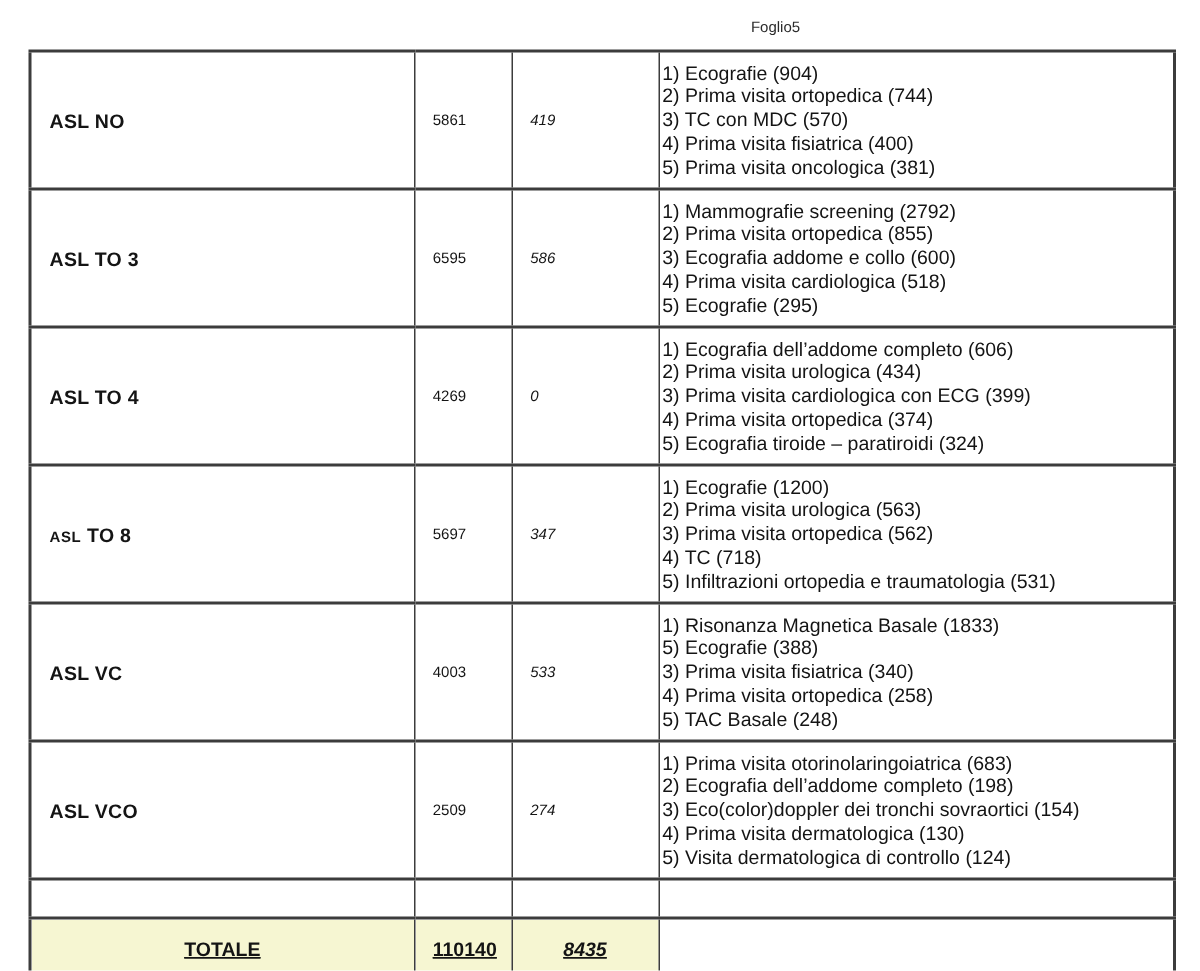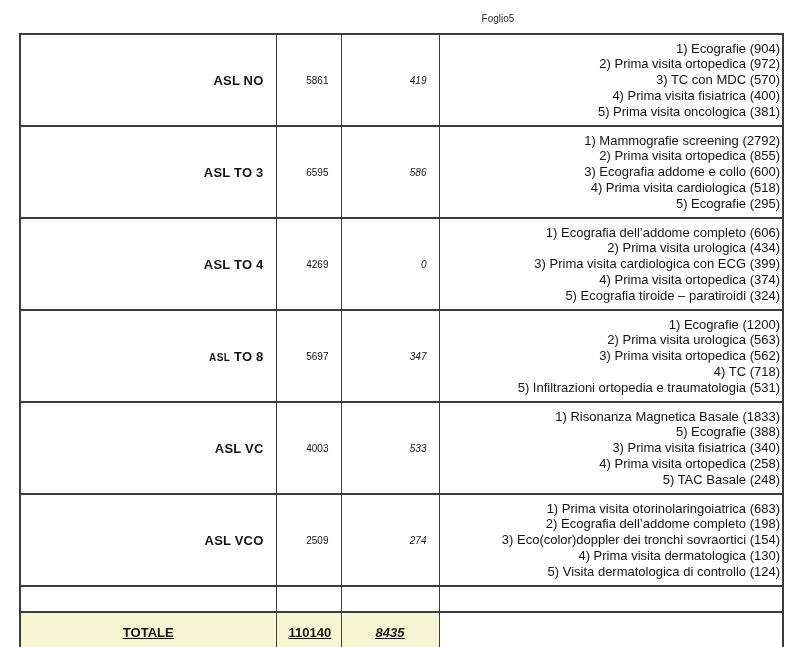--- a/index.html
+++ b/index.html
@@ -12,21 +12,21 @@
   body{
     width:800px;height:647px;
     background:#ffffff;
     font-family:"Liberation Sans", sans-serif;
     color:var(--ink);
     position:relative;
     overflow:hidden;
   }
   .sheet-label{
     position:absolute;
-    left:498px;top:13px;
+    left:517px;top:13px;
     transform:translateX(-50%);
     font-size:10px;
     color:#2b2b2b;
     white-space:nowrap;
   }
   table.asl-table{
     position:absolute;
     left:19px;top:33px;
     width:763px;
     border-collapse:collapse;
@@ -39,21 +39,21 @@
   col.c4{width:344px;}
   td{
     border:1.5px solid var(--line);
     border-top-width:2px;
     border-bottom-width:2px;
     vertical-align:middle;
     padding:12px;
     overflow:hidden;
   }
   tr.data-row{height:92px;}
-  tr.data-row td{text-align:right;margin-left:32px;}
+  tr.data-row td{text-align:left;margin-left:32px;}
   td.name-cell{font-weight:700;font-size:13px;letter-spacing:0.2px;}
   .small-prefix{font-size:10px;letter-spacing:0.4px;}
   td.num-cell{font-size:10px;}
   td.sec-cell{font-style:italic;}
   td.items-cell{font-size:13px;line-height:15.7px;padding:3px 2px;}
   tr.spacer-row{height:10px;}
   tr.total-row{height:17px;text-decoration:underline;}
   tr.total-row td{
     background:var(--total-bg);
     font-weight:700;
@@ -76,21 +76,21 @@
       <col class="c3">
       <col class="c4">
   </colgroup>
   <tbody id="asl-rows">
       <tr class="data-row">
         <td class="name-cell"><span>ASL NO</span></td>
         <td class="num-cell"><span>5861</span></td>
         <td class="num-cell sec-cell"><span>419</span></td>
         <td class="items-cell">
           <div class="item">1) Ecografie (904)</div>
-          <div class="item">2) Prima visita ortopedica (972)</div>
+          <div class="item">2) Prima visita ortopedica (744)</div>
           <div class="item">3) TC con MDC (570)</div>
           <div class="item">4) Prima visita fisiatrica (400)</div>
           <div class="item">5) Prima visita oncologica (381)</div>
         </td>
       </tr>
       <tr class="data-row">
         <td class="name-cell"><span>ASL TO 3</span></td>
         <td class="num-cell"><span>6595</span></td>
         <td class="num-cell sec-cell"><span>586</span></td>
         <td class="items-cell">

